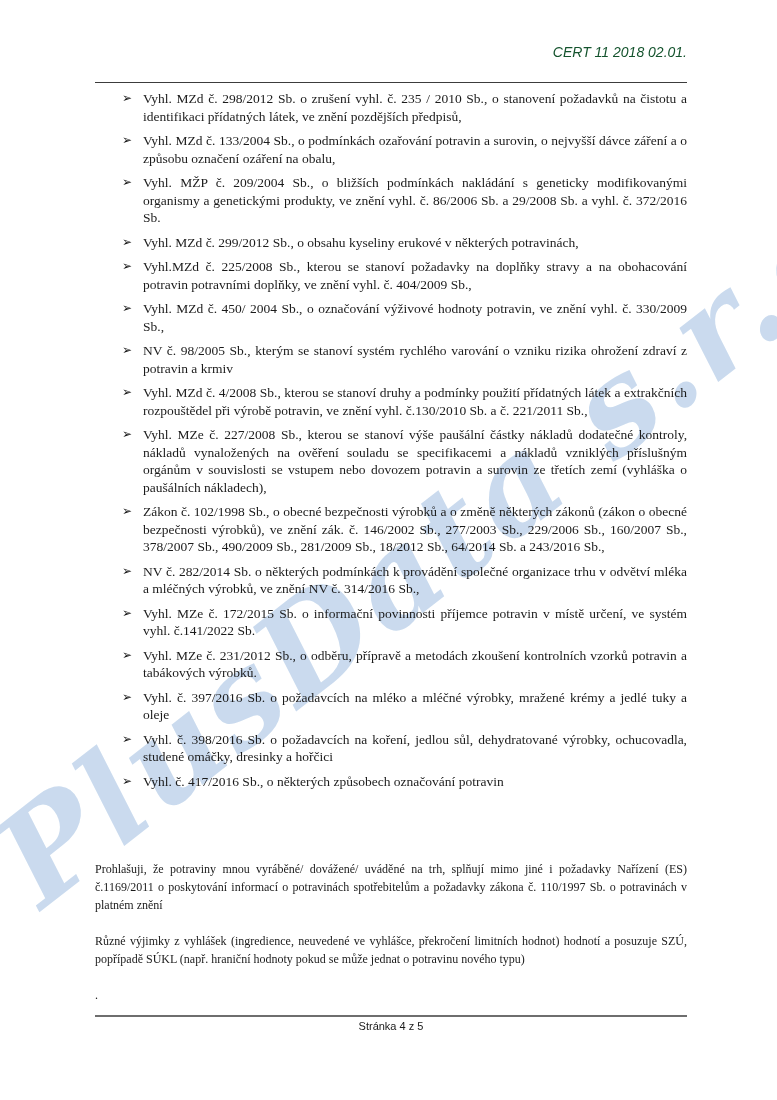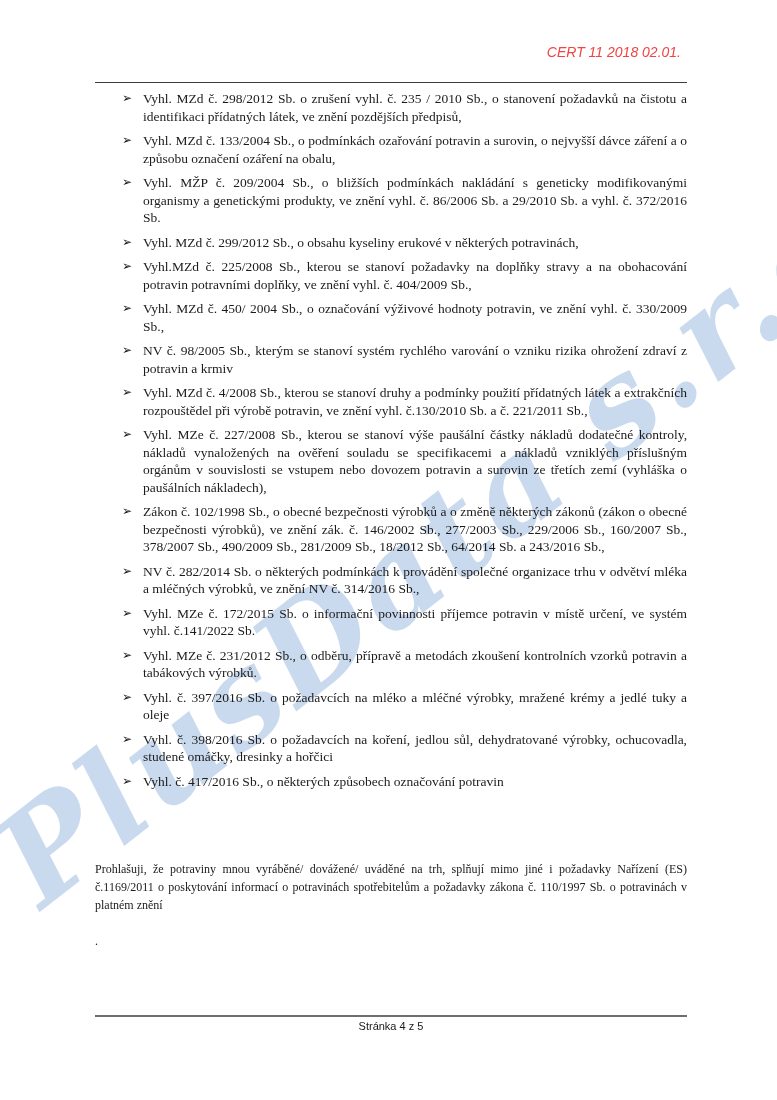--- a/index.html
+++ b/index.html
@@ -10,22 +10,22 @@
   .page{position:absolute;inset:0;}
   .watermark{
     position:absolute;left:14px;top:800px;z-index:0;
     transform:rotate(-38deg);transform-origin:0 50%;
     font-family:"DejaVu Serif", serif;font-style:italic;font-weight:bold;
     font-size:128px;letter-spacing:4px;white-space:nowrap;
     color:#bdd2ea;opacity:.8;pointer-events:none;
   }
   .content{position:relative;z-index:1;}
   .doc-code{
-    position:absolute;top:44px;left:89px;width:592px;text-align:right;
-    font-family:"Liberation Sans", sans-serif;font-style:italic;font-size:14px;color:#ef4444;
+    position:absolute;top:44px;left:95px;width:592px;text-align:right;
+    font-family:"Liberation Sans", sans-serif;font-style:italic;font-size:14px;color:#14532d;
   }
   .top-rule{position:absolute;top:82px;left:95px;width:592px;border-top:1.6px solid #3c3c3c;}
   .reg-list{position:absolute;top:90px;left:95px;width:592px;}
   .li{display:flex;margin-bottom:7px;}
   .bullet{flex:none;width:21px;margin-left:27px;font-size:12px;line-height:17.5px;color:#111;}
   .itext{flex:1;text-align:justify;font-size:13.5px;line-height:17.5px;}
   .b{font-weight:normal;}
   .decl{position:absolute;top:845px;left:95px;width:592px;}
   .para{text-align:justify;font-size:12px;line-height:18px;margin:15px 0 18px 0;}
   .para:last-child{margin-bottom:0;}
@@ -50,21 +50,21 @@
         <div class="li">
           <span class="bullet">➢</span>
           <span class="itext"><span class="b">Vyhl. MZd č. 298/2012 Sb. o zrušení vyhl. č. 235 / 2010 </span><span>Sb., </span><span class="b">o stanovení požadavků na čistotu a identifikaci přídatných látek, </span><span>ve znění pozdějších předpisů,</span></span>
         </div>
         <div class="li">
           <span class="bullet">➢</span>
           <span class="itext"><span class="b">Vyhl. MZd č. 133/2004 Sb., o podmínkách ozařování potravin a surovin, o nejvyšší dávce záření a o způsobu označení ozáření na obalu,</span></span>
         </div>
         <div class="li">
           <span class="bullet">➢</span>
-          <span class="itext"><span class="b">Vyhl. MŽP č. 209/2004 Sb., o bližších podmínkách nakládání s geneticky modifikovanými organismy a genetickými produkty</span><span>, ve znění vyhl. č. 86/2006 Sb. a 29/2010 Sb. </span><span class="b">a vyhl. č. 372/2016 Sb.</span></span>
+          <span class="itext"><span class="b">Vyhl. MŽP č. 209/2004 Sb., o bližších podmínkách nakládání s geneticky modifikovanými organismy a genetickými produkty</span><span>, ve znění vyhl. č. 86/2006 Sb. a 29/2008 Sb. </span><span class="b">a vyhl. č. 372/2016 Sb.</span></span>
         </div>
         <div class="li">
           <span class="bullet">➢</span>
           <span class="itext"><span class="b">Vyhl. MZd č. 299/2012 Sb., o obsahu kyseliny erukové v některých potravinách,</span></span>
         </div>
         <div class="li">
           <span class="bullet">➢</span>
           <span class="itext"><span class="b">Vyhl.MZd č. 225/2008 Sb., </span><span>kterou se stanoví </span><span class="b">požadavky na doplňky stravy a na obohacování potravin potravními doplňky</span><span>, ve znění vyhl. č. 404/2009 Sb.,</span></span>
         </div>
         <div class="li">
@@ -108,19 +108,20 @@
           <span class="itext"><span class="b">Vyhl. č. 398/2016 Sb. o požadavcích na koření, jedlou sůl, dehydratované výrobky, ochucovadla, studené omáčky, dresinky a hořčici</span></span>
         </div>
         <div class="li">
           <span class="bullet">➢</span>
           <span class="itext"><span class="b">Vyhl. č. 417/2016 Sb., o některých způsobech označování potravin</span></span>
         </div>
       </div>
 
     <div class="decl">
         <p class="para"><span>Prohlašuji, že </span><span class="b">potraviny mnou vyráběné/ dovážené/ uváděné na trh, splňují mimo jiné i požadavky Nařízení (ES) č.1169/2011 o poskytování informací o potravinách spotřebitelům a požadavky zákona č. 110/1997 Sb. o potravinách v platném znění</span></p>
+        <p class="para"><span>Různé výjimky z vyhlášek (ingredience, neuvedené ve vyhlášce, překročení limitních hodnot) hodnotí a posuzuje SZÚ, popřípadě SÚKL (např. hraniční hodnoty pokud se může jednat o potravinu nového typu)</span></p>
         <p class="para"><span>.</span></p>
       </div>
 
     <div class="bottom-rule"></div>
     <div class="footer-text"><span>Stránka </span><span class="b">4</span><span> z </span><span class="b">5</span></div>
   </div>
 </div>
 
 </body></html>

